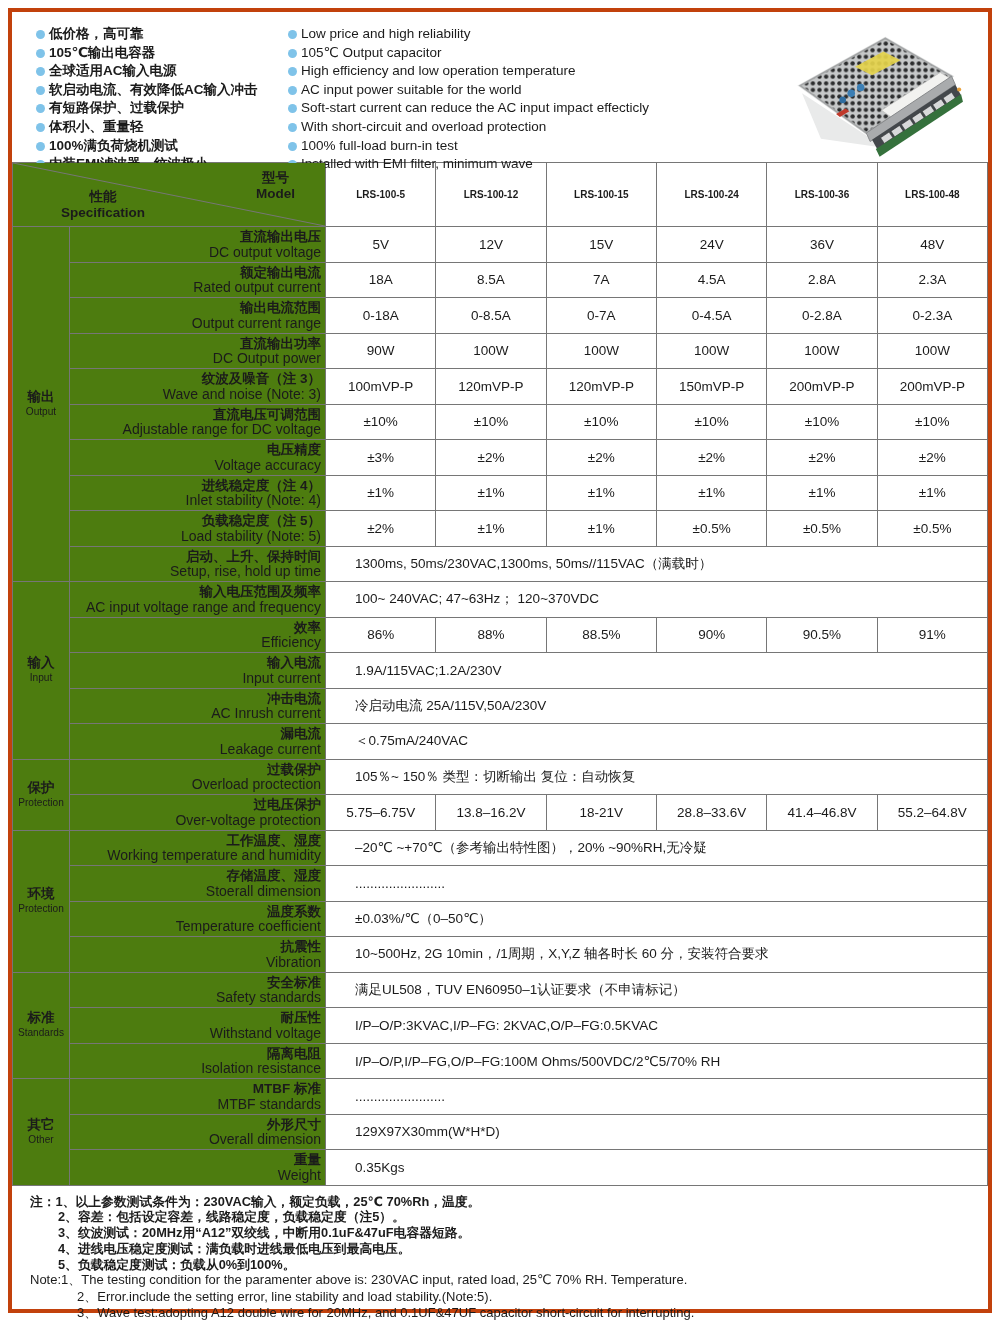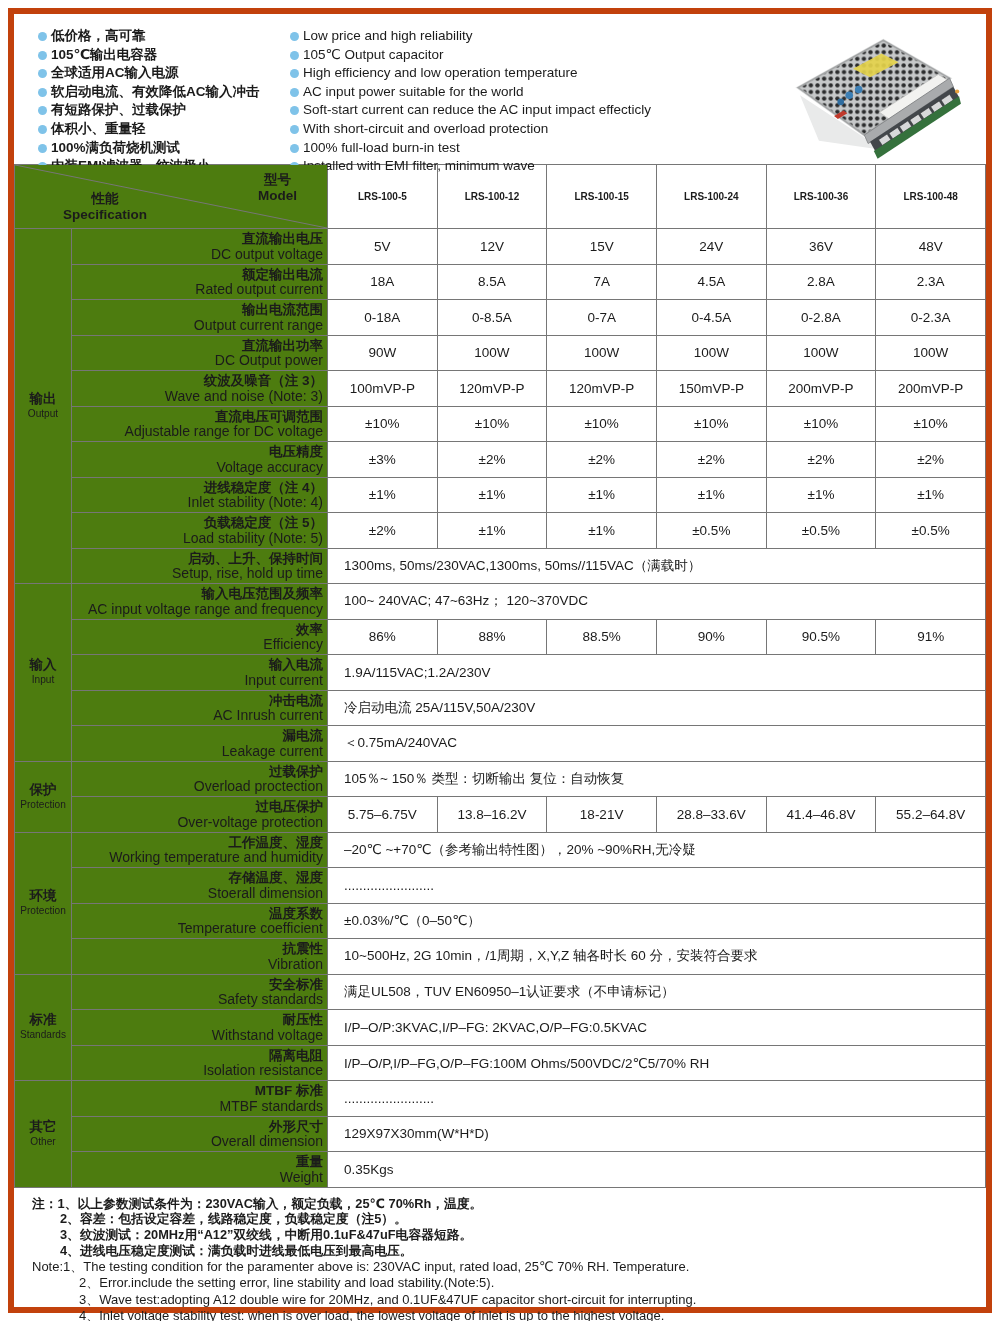--- a/index.html
+++ b/index.html
@@ -1,17 +1,17 @@
 <!DOCTYPE html>
 <html><head>
 <meta charset="utf-8">
 <style>
   html,body{margin:0;padding:0;background:#fff;}
   body{width:1000px;font-family:"Liberation Sans","DejaVu Sans",sans-serif;color:#1b1b1b;-webkit-font-smoothing:antialiased;}
-  .page{box-sizing:border-box;width:984px;height:1305px;margin:8px;border:6px solid #c2410c;background:#fff;}
+  .page{box-sizing:border-box;width:984px;height:1305px;margin:8px;border:4px solid #c2410c;background:#fff;}
 
   
   .features{display:flex;box-sizing:border-box;height:150px;padding:13px 8px 4px 24px;}
   .feat-col{list-style:none;margin:0;padding:0;}
   .feat-zh{width:252px;}
   .feat-en{flex:1;}
   .feat-col li{font-size:13.5px;line-height:18.6px;white-space:nowrap;}
   .feat-zh li{font-weight:bold;}
   .dot{display:inline-block;width:9px;height:9px;border-radius:50%;background:#7fc3e9;margin-right:4px;vertical-align:-1px;}
   .photo-wrap{width:196px;padding:2px 6px 0 0;}
@@ -25,21 +25,21 @@
   .corner-top{position:absolute;top:7px;right:30px;text-align:center;font-size:13.5px;font-weight:bold;line-height:16px;}
   .corner-bot{position:absolute;bottom:5px;left:48px;text-align:center;font-size:13.5px;font-weight:bold;line-height:16px;}
   th.model{font-size:10px;font-weight:bold;background:#fff;}
   td.glabel{text-align:center;vertical-align:middle;font-weight:bold;font-size:13.5px;line-height:15px;padding:0 1px;}
   td.glabel .gen{display:block;font-weight:normal;font-size:11px;transform:scale(.92,1);}
   td.rlabel{padding:2px 4px 2px 13px;vertical-align:middle;text-align:right;}
   td.rlabel .zh{font-weight:bold;font-size:13.5px;line-height:15.5px;white-space:nowrap;}
   td.rlabel .en{font-size:14px;line-height:15px;white-space:nowrap;}
   tr.datarow{height:34px;}
   td.val{text-align:center;font-size:13.5px;}
-  td.spanval{padding-left:16px;font-size:13.5px;text-align:left;}
+  td.spanval{padding-left:29px;font-size:13.5px;text-align:left;}
 
   
   .notes{padding:8px 14px 6px 18px;}
   .note{white-space:nowrap;}
   .note-zh{font-weight:bold;font-size:12.8px;line-height:15.8px;}
   .note-zh.cont{margin-left:28px;}
   .note-en{font-size:13px;line-height:16.4px;}
   .note-en.cont{margin-left:47px;}
 </style>
 </head>
@@ -399,20 +399,21 @@
         </tr>
       </tbody>
   </table>
 
   <div class="notes">
     <div>
         <div class="note note-zh">注：1、以上参数测试条件为：230VAC输入，额定负载，25℃ 70%Rh，温度。</div>
         <div class="note note-zh cont">2、容差：包括设定容差，线路稳定度，负载稳定度（注5）。</div>
         <div class="note note-zh cont">3、纹波测试：20MHz用“A12”双绞线，中断用0.1uF&amp;47uF电容器短路。</div>
         <div class="note note-zh cont">4、进线电压稳定度测试：满负载时进线最低电压到最高电压。</div>
+        <div class="note note-zh cont">5、负载稳定度测试：负载从0%到100%。</div>
       </div>
     <div>
         <div class="note note-en">Note:1、The testing condition for the paramenter above is: 230VAC input, rated load, 25℃ 70% RH. Temperature.</div>
         <div class="note note-en cont">2、Error.include the setting error, line stability and load stability.(Note:5).</div>
         <div class="note note-en cont">3、Wave test:adopting  A12  double wire for 20MHz, and 0.1UF&amp;47UF capacitor short-circuit for interrupting.</div>
         <div class="note note-en cont">4、Inlet voltage stability test: when is over load, the lowest voltage of inlet is up to the highest voltage.</div>
       </div>
   </div>
 
 </div>

